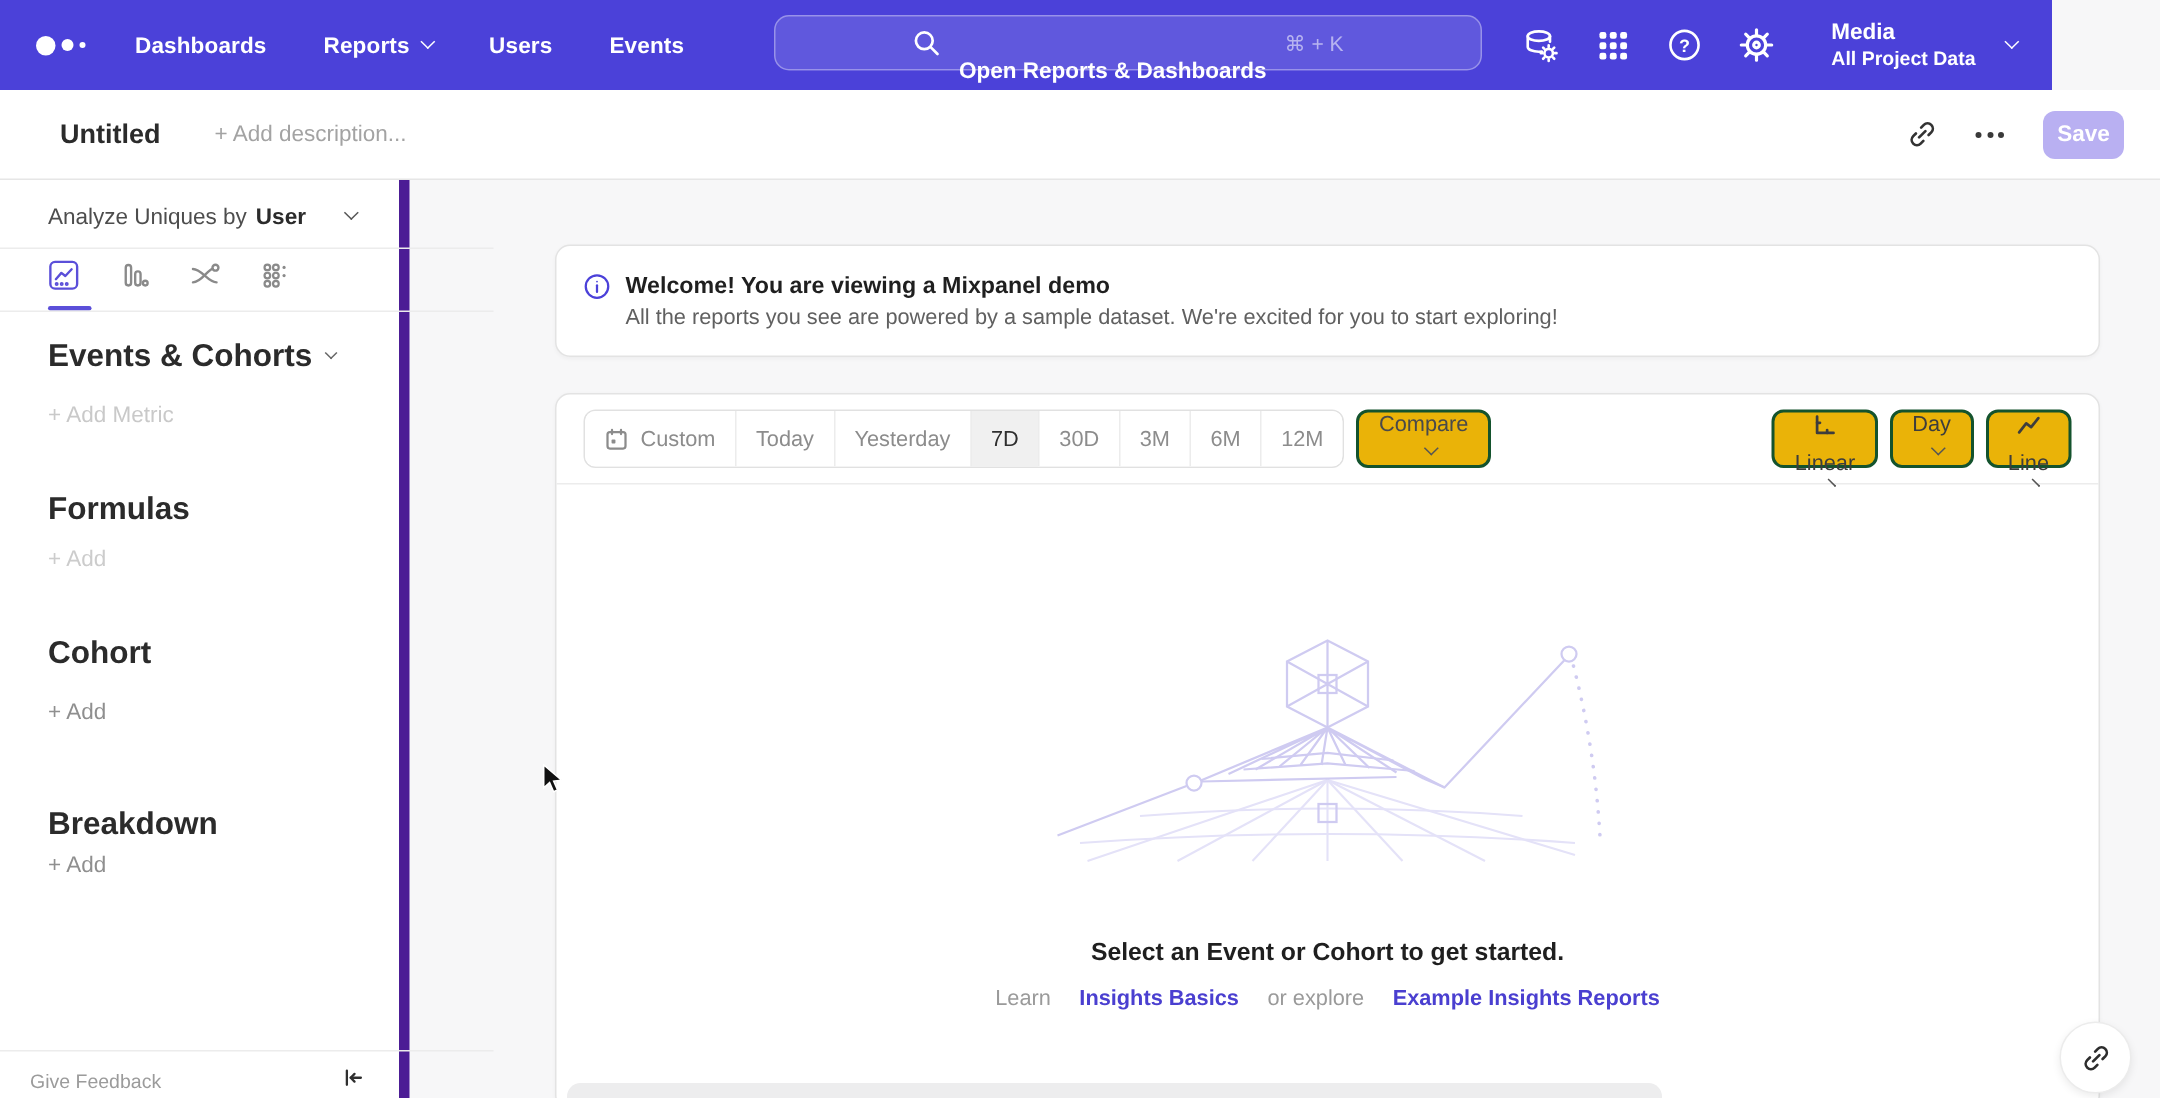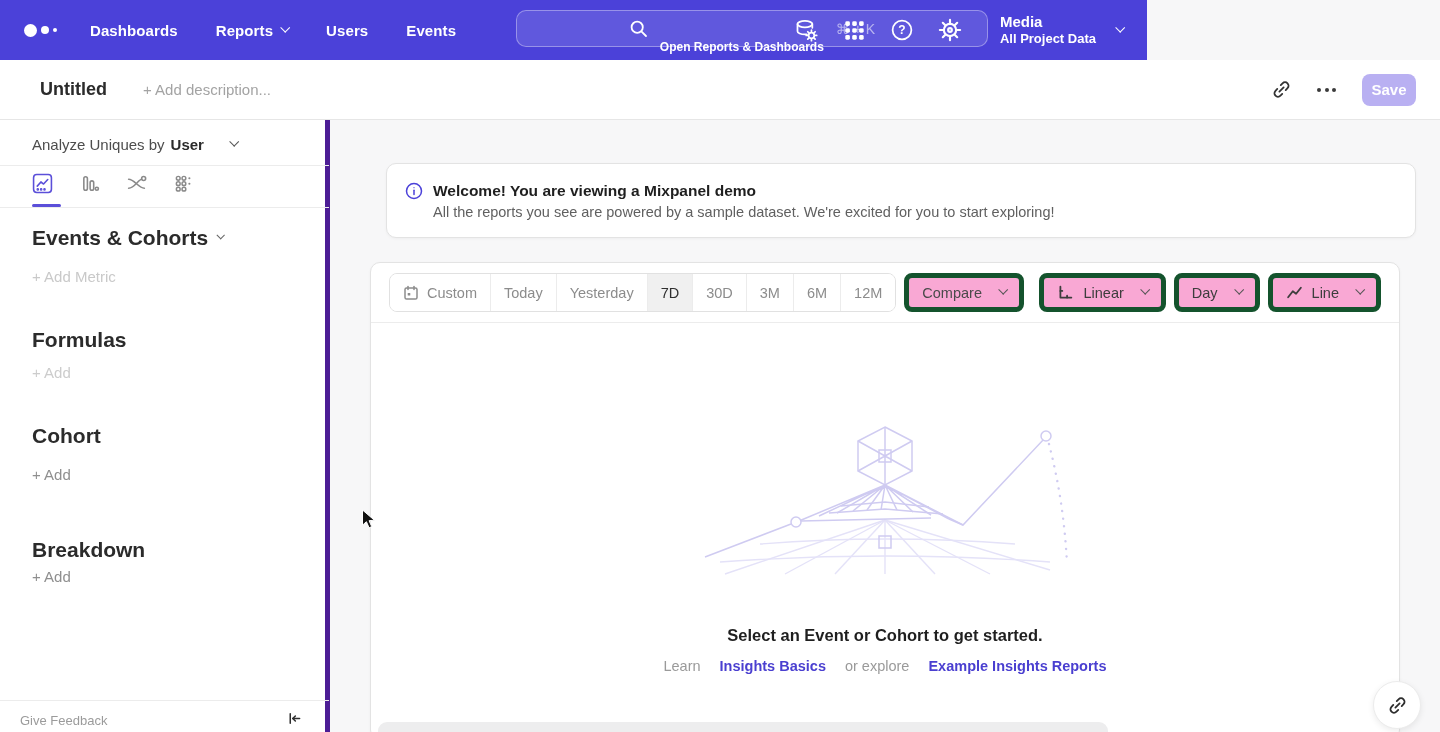--- a/index.html
+++ b/index.html
@@ -1,96 +1,96 @@
 <!DOCTYPE html>
 <html><head>
 <meta charset="utf-8">
 <style>
   * { margin:0; padding:0; box-sizing:border-box; }
   html,body { width:1440px; height:732px; overflow:hidden; }
   body { font-family:"Liberation Sans", sans-serif; background:#f7f7f8; position:relative; }
 
   
-  .navbar { position:absolute; left:0; top:0; width:1147px; height:60px; background:#4B41D9;
+  .navbar { position:absolute; left:0; top:0; width:1368px; height:60px; background:#4B41D9;
             display:flex; align-items:center; padding:0 24px; }
   .logo { display:flex; align-items:center; gap:4px; width:36px; margin-right:30px; cursor:pointer;}
   .logo .d1{width:13px;height:13px;border-radius:50%;background:#fff;}
   .logo .d2{width:8px;height:8px;border-radius:50%;background:#fff;}
   .logo .d3{width:4px;height:4px;border-radius:50%;background:#fff;}
   .nav-items { display:flex; align-items:center; gap:38px; }
   .nav-item { color:#ffffff; font-size:15px; font-weight:600; letter-spacing:.1px; cursor:pointer;
               display:flex; align-items:center; }
   .chev { width:7px; height:7px; border-right:1.8px solid currentColor; border-bottom:1.8px solid currentColor;
           transform:rotate(45deg) translateY(-1px); display:inline-block; margin-left:8px; margin-top:-4px; }
   .nav-search { position:absolute; left:516px; top:10px; width:472px; height:37px; border-radius:10px;
                 background:rgba(255,255,255,0.12); border:1px solid rgba(255,255,255,0.35);
                 display:flex; align-items:center; justify-content:center; gap:12px; cursor:pointer; }
-  .nav-search .ph { color:#ffffff; font-size:12px; font-weight:600;margin-top:37px; }
+  .nav-search .ph { color:#ffffff; font-size:15px; font-weight:600;margin-top:37px; }
   .nav-search .sc { color:rgba(255,255,255,0.55); font-size:14px; font-weight:400; }
   .nav-right { margin-left:auto; display:flex; align-items:center; gap:23px; color:#fff; }
   .nav-icon { width:25px; height:25px; display:flex; align-items:center; justify-content:center; cursor:pointer; }
   .project { display:flex; align-items:center; gap:12px; margin-left:14px; cursor:pointer; color:#fff; }
   .project .pname { font-size:15px; font-weight:700; line-height:18px; }
   .project .pscope { font-size:13px; font-weight:600; line-height:16px; }
 
   
   .rheader { position:absolute; left:0; top:60px; width:1440px; height:60px; background:#ffffff;
              border-bottom:1px solid #e6e6e6; display:flex; align-items:center; padding:0 24px 0 40px; }
   .rtitle { font-size:18px; font-weight:700; color:#2b2b2b; }
   .rdesc { font-size:15px; color:#a3a3a3; margin-left:36px; cursor:text; }
   .rh-right { margin-left:auto; display:flex; align-items:center; gap:26px; }
   .icon-btn { color:#333; display:flex; align-items:center; justify-content:center; cursor:pointer; }
   .dots { display:flex; gap:3.5px; cursor:pointer; }
   .dots i { width:4px; height:4px; border-radius:50%; background:#3a3a3a; }
   .save-btn { width:54px; height:32px; background:#B9B0F2; color:#fff; border:none; border-radius:8px;
               font-size:15px; font-weight:600; font-family:inherit; cursor:default; }
 
   
-  .sidebar { position:absolute; left:0; top:120px; width:330px; height:612px; background:#fff;
-             border-right:5px solid #4c1d95; }
+  .sidebar { position:absolute; left:0; top:120px; width:273px; height:612px; background:#fff;
+             border-right:7px solid #4c1d95; }
   .sb-abs { position:absolute; left:32px; }
   .analyze { top:16px; font-size:15px; color:#4d4d4d; display:flex; align-items:center; gap:6px; }
   .analyze b { color:#2b2b2b; font-weight:700; cursor:pointer; display:flex; align-items:center;gap:19px; }
   .analyze .chev { color:#555; margin-left:7px; }
   .sb-div { position:absolute; left:0; width:329px; height:1px; background:#ececec; }
   .tabs { position:absolute; left:32px; top:53px; display:flex; gap:26px; }
   .tab { width:21px; height:21px; color:#8a8a8a; cursor:pointer; }
   .tab.sel { color:#5B4FD9; }
   .tab-underline { position:absolute; left:32px; top:84px; width:29px; height:3px; background:#5B4FD9; border-radius:2px; }
   .sb-title { font-weight:700; font-size:21px; color:#2b2b2b; display:flex; align-items:center; cursor:pointer; }
   .sb-title .chev { color:#666; width:6px; height:6px; margin-left:9px; }
   .sb-add { font-size:15px; cursor:pointer; }
   .sb-footer-div { position:absolute; left:0; top:580px; width:329px; height:1px; background:#ececec; }
   .feedback { position:absolute; left:20px; top:593px; font-size:13px; color:#9b9b9b; cursor:pointer; }
   .collapse { position:absolute; right:22px; top:590px; color:#2f2f2f; cursor:pointer; }
 
   
   .main { position:absolute; left:330px; top:120px; width:1110px; height:612px; background:#f7f7f8; }
   .banner { position:absolute; left:40px; top:43px; width:1030px; height:75px; background:#fff;
             border:1px solid #e3e3e3; border-radius:10px; box-shadow:0 1px 3px rgba(0,0,0,0.04);
-            display:flex; align-items:flex-start; padding:16px 20px 0 18px;margin-left:16px; }
+            display:flex; align-items:flex-start; padding:16px 20px 0 18px; }
   .banner-ic { margin-top:2px; color:#4B41D9; }
   .banner-txt { margin-left:10px; }
   .banner-title { font-size:15.5px; font-weight:700; color:#1f1f1f; line-height:21px; }
   .banner-sub { font-size:14.5px; color:#606060; line-height:22px; }
   .view-ds { margin-left:auto; margin-top:3px; height:31px; display:flex; align-items:center; gap:9px;
              background:#fff; border:1px solid #dcdcdc; border-radius:8px; padding:0 14px;
              font-size:14px; font-weight:600; color:#2b2b2b; font-family:inherit; cursor:pointer; }
 
   .panel { position:absolute; left:40px; top:142px; width:1030px; height:478px; background:#fff;
            border:1px solid #e3e3e3; border-radius:10px; box-shadow:0 1px 3px rgba(0,0,0,0.04); }
   .toolbar { height:60px; border-bottom:1px solid #ececec; display:flex; align-items:center; padding:0 18px; }
   .seg { display:flex; align-items:stretch; border:1px solid #e1e1e1; border-radius:8px; overflow:hidden; height:39px; }
   .seg-item { display:flex; align-items:center; gap:8px; padding:0 13px; font-size:14.5px; color:#8c8c8c;
               border-left:1px solid #ececec; cursor:pointer; background:#fff; }
   .seg-item:first-child { border-left:none; }
   .seg-item.sel { background:#f0f0f0; color:#2f2f2f; font-weight:500; }
-  .tb-btn { display:flex; align-items:center; gap:9px; height:39px; padding:0 13px; border:5px solid #14532d;
-            border-radius:8px; background:#f9a8d4; font-size:14.5px; color:#3d3d3d; font-weight:500;
-            font-family:inherit; cursor:pointer; }
+  .tb-btn { display:flex; align-items:center; gap:9px; height:39px; padding:0 13px; border:2px solid #14532d;
+            border-radius:8px; background:#eab308; font-size:14.5px; color:#3d3d3d; font-weight:500;
+            font-family:inherit; cursor:pointer;flex-direction:column; }
   .tb-btn .chev { color:#555; }
   .compare { margin-left:8px; color:#4a4a4a; }
   .tb-right { margin-left:auto; display:flex; gap:8px;justify-content:space-between; }
 
   .empty { position:absolute; left:0; top:61px; width:100%; text-align:center; }
   .illus { margin:100px auto 0; width:380px; height:152px; }
   .empty-title { margin-top:50px; font-size:16.5px; font-weight:700; color:#1f1f1f; }
   .empty-hint { margin-top:13px; font-size:14.5px; display:flex; justify-content:center; gap:19px; }
   .empty-hint .g { color:#9a9a9a; }
   .empty-hint .lnk { color:#4A3FD0; font-weight:600; cursor:pointer; }

